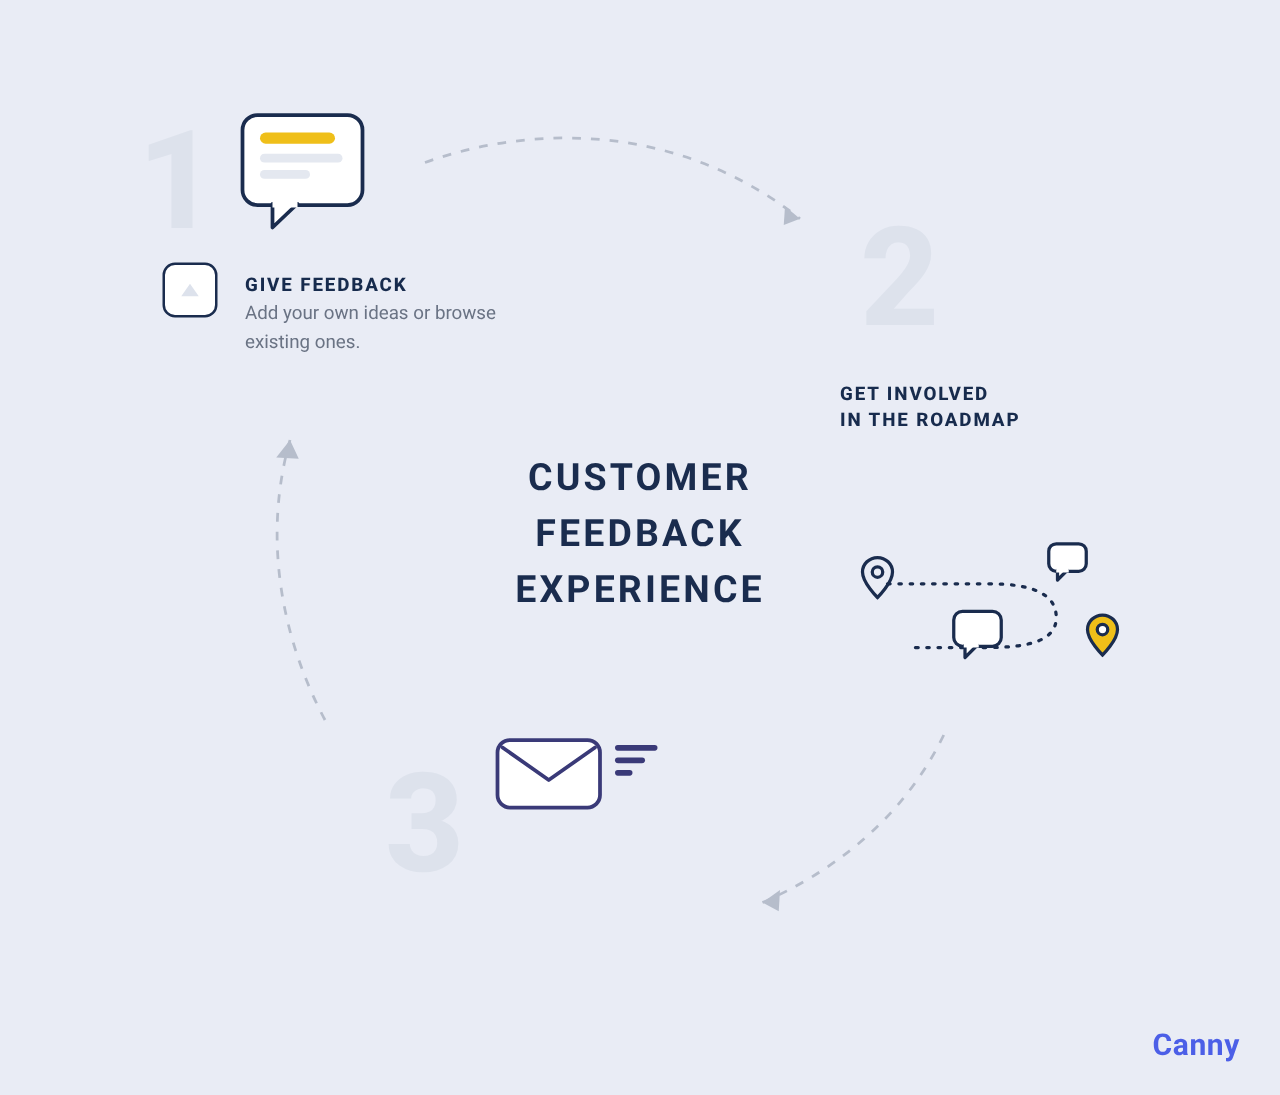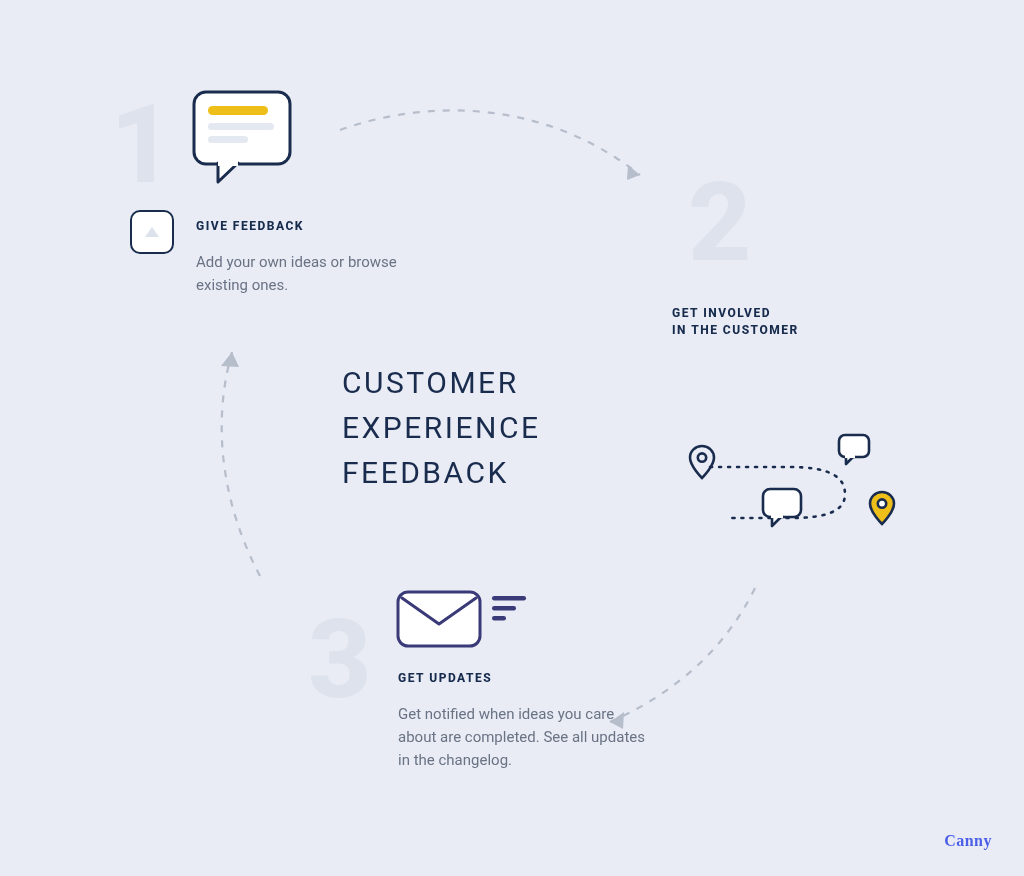--- a/index.html
+++ b/index.html
@@ -17,50 +17,51 @@
   html,body{width:1024px;height:876px;}
   body{
     background:var(--bg);
     font-family:-apple-system,BlinkMacSystemFont,"Segoe UI",Roboto,Helvetica,Arial,sans-serif;
     position:relative;overflow:hidden;
   }
   .stage{position:absolute;inset:0;}
   .center-title{
     position:absolute;left:50%;top:50%;
     transform:translate(-50%,-58%);
+    text-align:center;
     color:var(--navy2);
-    font-weight:400;
+    font-weight:700;
     letter-spacing:2.5px;
     font-size:30px;
     line-height:1.5;
     width:340px;
   }
 
   .bignum{
     position:absolute;
     font-weight:800;
     font-size:110px;
     color:var(--lgnum);
     letter-spacing:-4px;
     line-height:1;
     user-select:none;
   }
 
   .step-title{
     color:var(--navy);
     font-weight:800;
-    font-size:12px;
+    font-size:15px;
     letter-spacing:1.5px;
     line-height:1.4;
   }
   .step-body{
     color:var(--grey);
     font-size:15px;
     line-height:1.55;
-    margin-top:16px;
+    margin-top:0;
     max-width:230px;
   }
 
   
   .n1{left:110px;top:90px;}
   .step1{position:absolute;left:196px;top:218px;width:260px;}
   .step1-icons{position:absolute;left:130px;top:90px;}
   .ballot{
     position:absolute;left:0;top:120px;
     width:44px;height:44px;border-radius:10px;
@@ -83,23 +84,22 @@
   .mail-art{position:absolute;left:396px;top:586px;}
 
   
   .arrows{position:absolute;inset:0;pointer-events:none;}
   .arrows path{stroke:#B6BDCB;stroke-width:2.2;stroke-dasharray:7 8;fill:none;}
   .arrows .head{fill:#B6BDCB;stroke:none;}
 
   
   .brand{
     position:absolute;right:32px;bottom:26px;
-    color:var(--brand);font-weight:700;font-size:16px;
+    color:var(--brand);font-weight:700;font-size:24px;
     letter-spacing:.5px;
-    font-family:Liberation Serif, serif;
   }
 </style>
 </head>
 <body>
 
 <div class="stage">
 
   <svg class="arrows" width="1024" height="876">
 
     <path d="M 340 130 C 430 98, 545 100, 640 175"></path>
@@ -107,22 +107,22 @@
 
     <path d="M 755 588 C 720 660, 660 700, 610 722"></path>
     <polygon class="head" points="610,722 624,712 623,729"></polygon>
 
     <path d="M 260 576 C 225 510, 210 430, 232 352"></path>
     <polygon class="head" points="232,352 221,366 239,367"></polygon>
   </svg>
 
   <div class="center-title">
     <div>CUSTOMER</div>
+    <div>FEEDBACK</div>
     <div>EXPERIENCE</div>
-    <div>FEEDBACK</div>
   </div>
 
   <div class="bignum n1">1</div>
 
   <div class="step1-icons">
 
     <svg class="speech" width="110" height="102">
       <rect x="2" y="2" width="96" height="72" rx="12" ry="12" fill="#fff" stroke="#1A2C4E" stroke-width="3"></rect>
       <rect x="16" y="16" width="60" height="9" rx="4.5" fill="#EFBF19"></rect>
       <rect x="16" y="33" width="66" height="7" rx="3.5" fill="#E4E8F0"></rect>
@@ -140,21 +140,21 @@
 
   <div class="step1">
     <div class="step-title">GIVE FEEDBACK</div>
     <div class="step-body">Add your own ideas or browse existing ones.</div>
   </div>
 
   <div class="bignum n2">2</div>
 
   <div class="step2">
     <div class="step-title">GET INVOLVED</div>
-    <div class="step-title">IN THE CUSTOMER</div>
+    <div class="step-title">IN THE ROADMAP</div>
   </div>
 
   <svg class="roadmap-art" width="250" height="120">
 
     <path d="M 40 35
              C 75 35, 95 35, 120 35
              C 160 35, 175 45, 175 62
              C 175 80, 155 86, 120 86
              C 85 86, 60 86, 60 86" stroke="#1A2C4E" stroke-width="2.6" stroke-dasharray="2 7" stroke-linecap="round" fill="none"></path>
 
@@ -184,19 +184,15 @@
   <div class="bignum n3">3</div>
 
   <svg class="mail-art" width="150" height="70">
     <rect x="2" y="6" width="82" height="54" rx="10" fill="#fff" stroke="#3A3A78" stroke-width="3"></rect>
     <path d="M 6 12 L 43 38 L 80 12" fill="none" stroke="#3A3A78" stroke-width="3" stroke-linecap="round" stroke-linejoin="round"></path>
     <rect x="96" y="10" width="34" height="4.5" rx="2.25" fill="#3A3A78"></rect>
     <rect x="96" y="20" width="24" height="4.5" rx="2.25" fill="#3A3A78"></rect>
     <rect x="96" y="30" width="14" height="4.5" rx="2.25" fill="#3A3A78"></rect>
   </svg>
 
-  <div class="step3">
-    <div class="step-title">GET UPDATES</div>
-    <div class="step-body" style="max-width:250px">Get notified when ideas you care about are completed. See all updates in the changelog.</div>
-  </div>
 
   <div class="brand">Canny</div>
 </div>
 
 </body></html>

